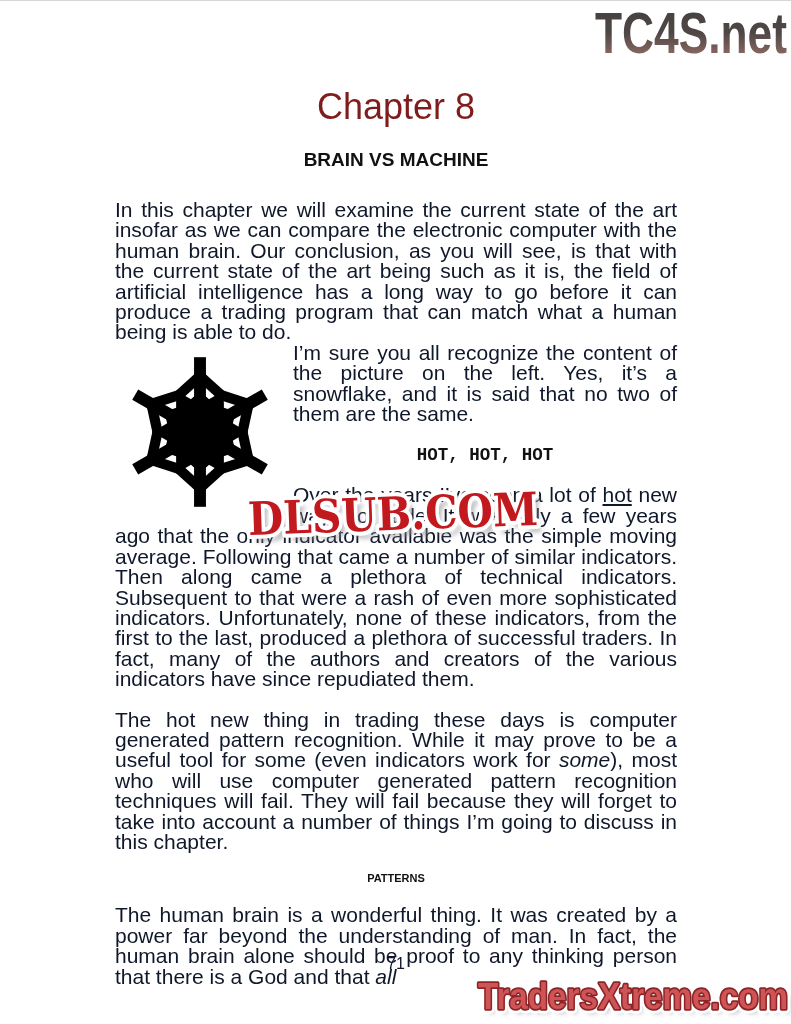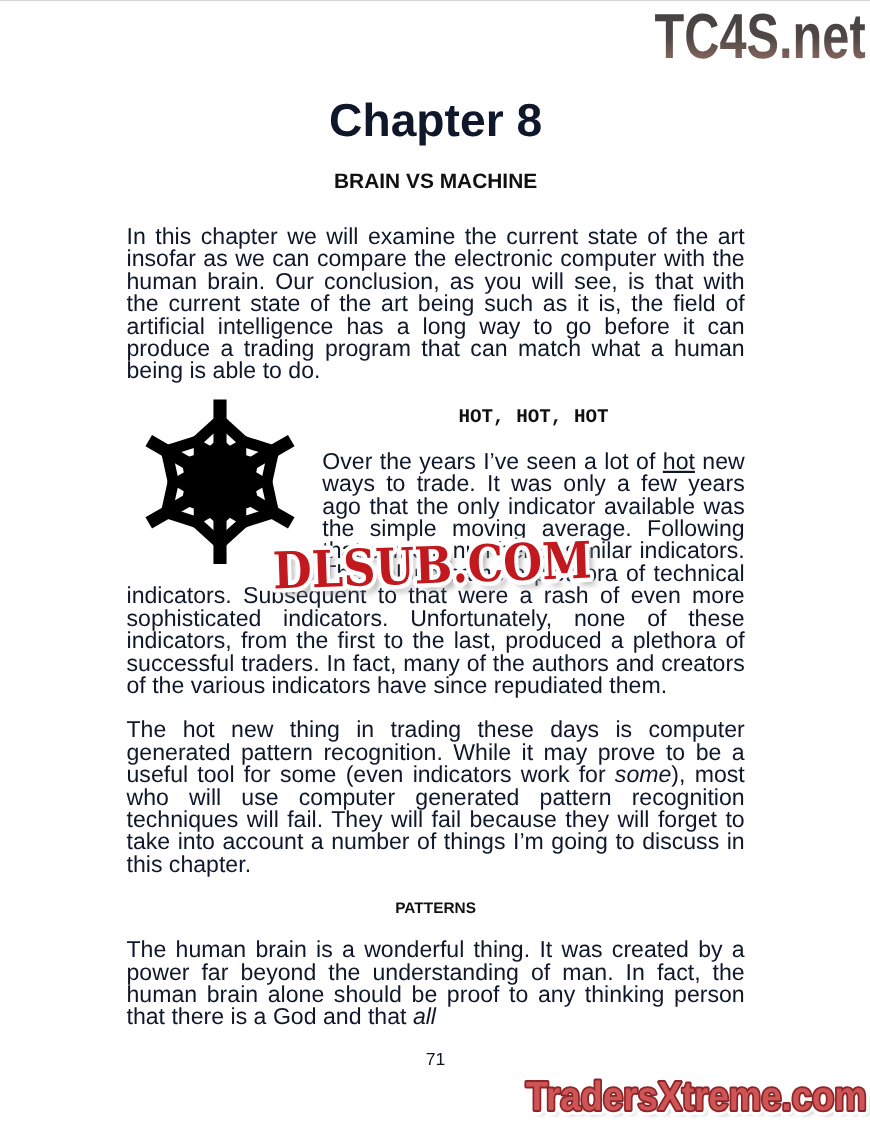--- a/index.html
+++ b/index.html
@@ -13,41 +13,41 @@
   }
   .scan-edge-top {
     position:absolute; top:0; left:0; width:100%; height:1px;
     background:#d6d6d6;
   }
   .tc4s-logo { position:absolute; top:2px; right:0px; }
   .page-content {
     position:absolute; left:115px; top:86px; width:562px;
   }
   .chapter-title {
-    font-size:42px; font-weight:700; text-align:center;
-    margin-bottom:21px; color:#0f172a;
+    font-size:36px; font-weight:400; text-align:center;
+    margin-bottom:21px; color:#7f1d1d;
   }
   .chapter-subtitle {
     font-size:19px; font-weight:700; text-align:center;
     margin-bottom:29px; color:#111;
   }
   .body-para {
     font-size:21px; line-height:20.4px; text-align:justify;
     color:#0f172a;
   }
   .snowflake-float {
     float:left; width:170px; height:174px; margin:2px 8px 0 0;
   }
   .snowflake-float svg { width:100%; height:100%; display:block; }
   .inline-heading {
     font-size:17.5px; font-weight:700; text-align:center;
     margin:21px 0 20px 0; color:#111;font-family:Liberation Mono, monospace;
   }
   .section-heading {
-    font-size:14px; font-weight:700; text-align:center;
+    font-size:11px; font-weight:700; text-align:center;
     margin:20px 0 21px 0; color:#111;
   }
   .gap-top { margin-top:20px; }
   .seg-u { text-decoration:underline; }
   .seg-i { font-style:italic; }
   .dlsub-watermark { position:absolute; left:233px; top:476px; }
   .footer-logo { position:absolute; left:468px; top:971px; }
   .page-number {
     position:absolute; left:115px; top:955px; width:562px;
     text-align:center; font-size:16px; color:#0f172a;
@@ -134,20 +134,21 @@
         <path d="M50,22 L57,34 L50,44 L43,34 Z" transform="rotate(60 50 50)"></path>
         <path d="M50,22 L57,34 L50,44 L43,34 Z" transform="rotate(120 50 50)"></path>
         <path d="M50,22 L57,34 L50,44 L43,34 Z" transform="rotate(180 50 50)"></path>
         <path d="M50,22 L57,34 L50,44 L43,34 Z" transform="rotate(240 50 50)"></path>
         <path d="M50,22 L57,34 L50,44 L43,34 Z" transform="rotate(300 50 50)"></path>
       </g>
       <circle cx="50" cy="50" r="6" fill="#000000"></circle>
     </svg>
   </div>
 
+  <p class="body-para">I’m sure you all recognize the content of the picture on the left. Yes, it’s a snowflake, and it is said that no two of them are the same.</p>
 
   <div class="inline-heading">HOT, HOT, HOT</div>
 
   <p class="body-para"><span>Over the years I’ve seen a lot of </span><span class="seg-u">hot</span><span> new ways to trade.   It was only a few years ago that the only indicator available was the simple moving average.  Following that came a number of similar indicators. Then along came a plethora of technical indicators. Subsequent to that were a rash of even more sophisticated indicators. Unfortunately, none of these indicators, from the first to the last, produced a plethora of successful traders.  In fact, many of the authors and creators of the various indicators have since repudiated them.</span></p>
 
   <p class="body-para gap-top"><span>The hot new thing in trading these days is computer generated pattern recognition.  While it may prove to be a useful tool for some (even indicators work for </span><span class="seg-i">some</span><span>), most who will use computer generated pattern recognition techniques will fail. They will fail because they will forget to take into account a number of things I’m going to discuss in this chapter.</span></p>
 
   <div class="section-heading">PATTERNS</div>
 
   <p class="body-para"><span>The human brain is a wonderful thing.  It was created by a power far beyond the understanding of man.  In fact, the human brain alone should be proof to any thinking person that there is a God and that </span><span class="seg-i">all</span></p>

